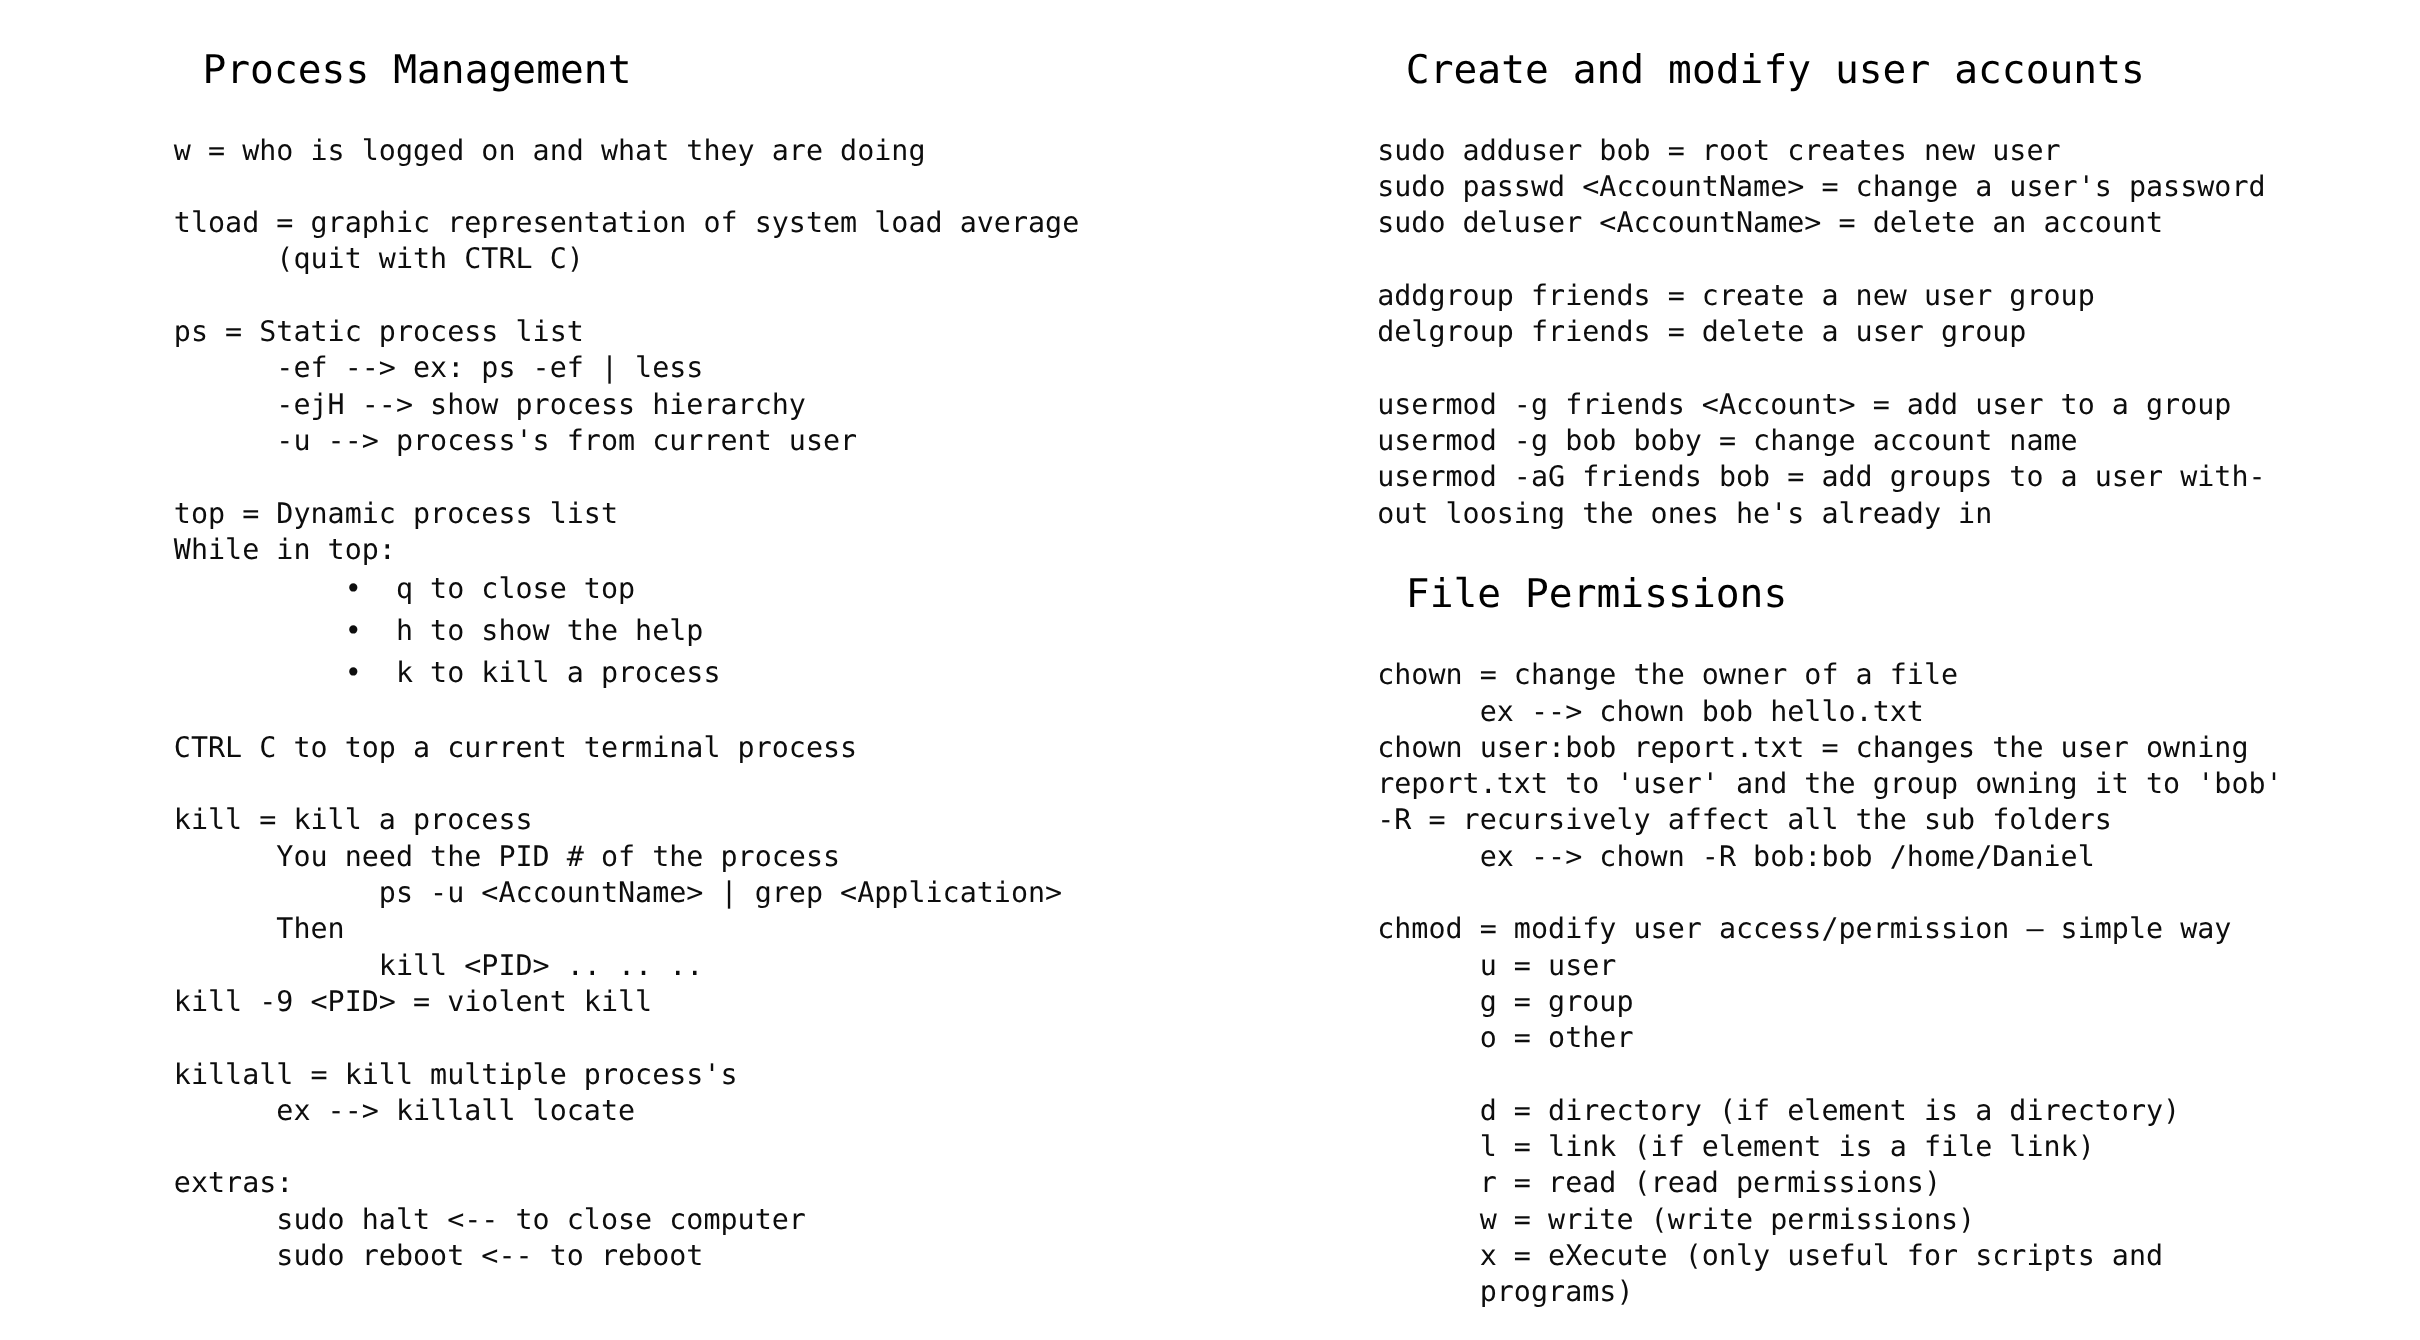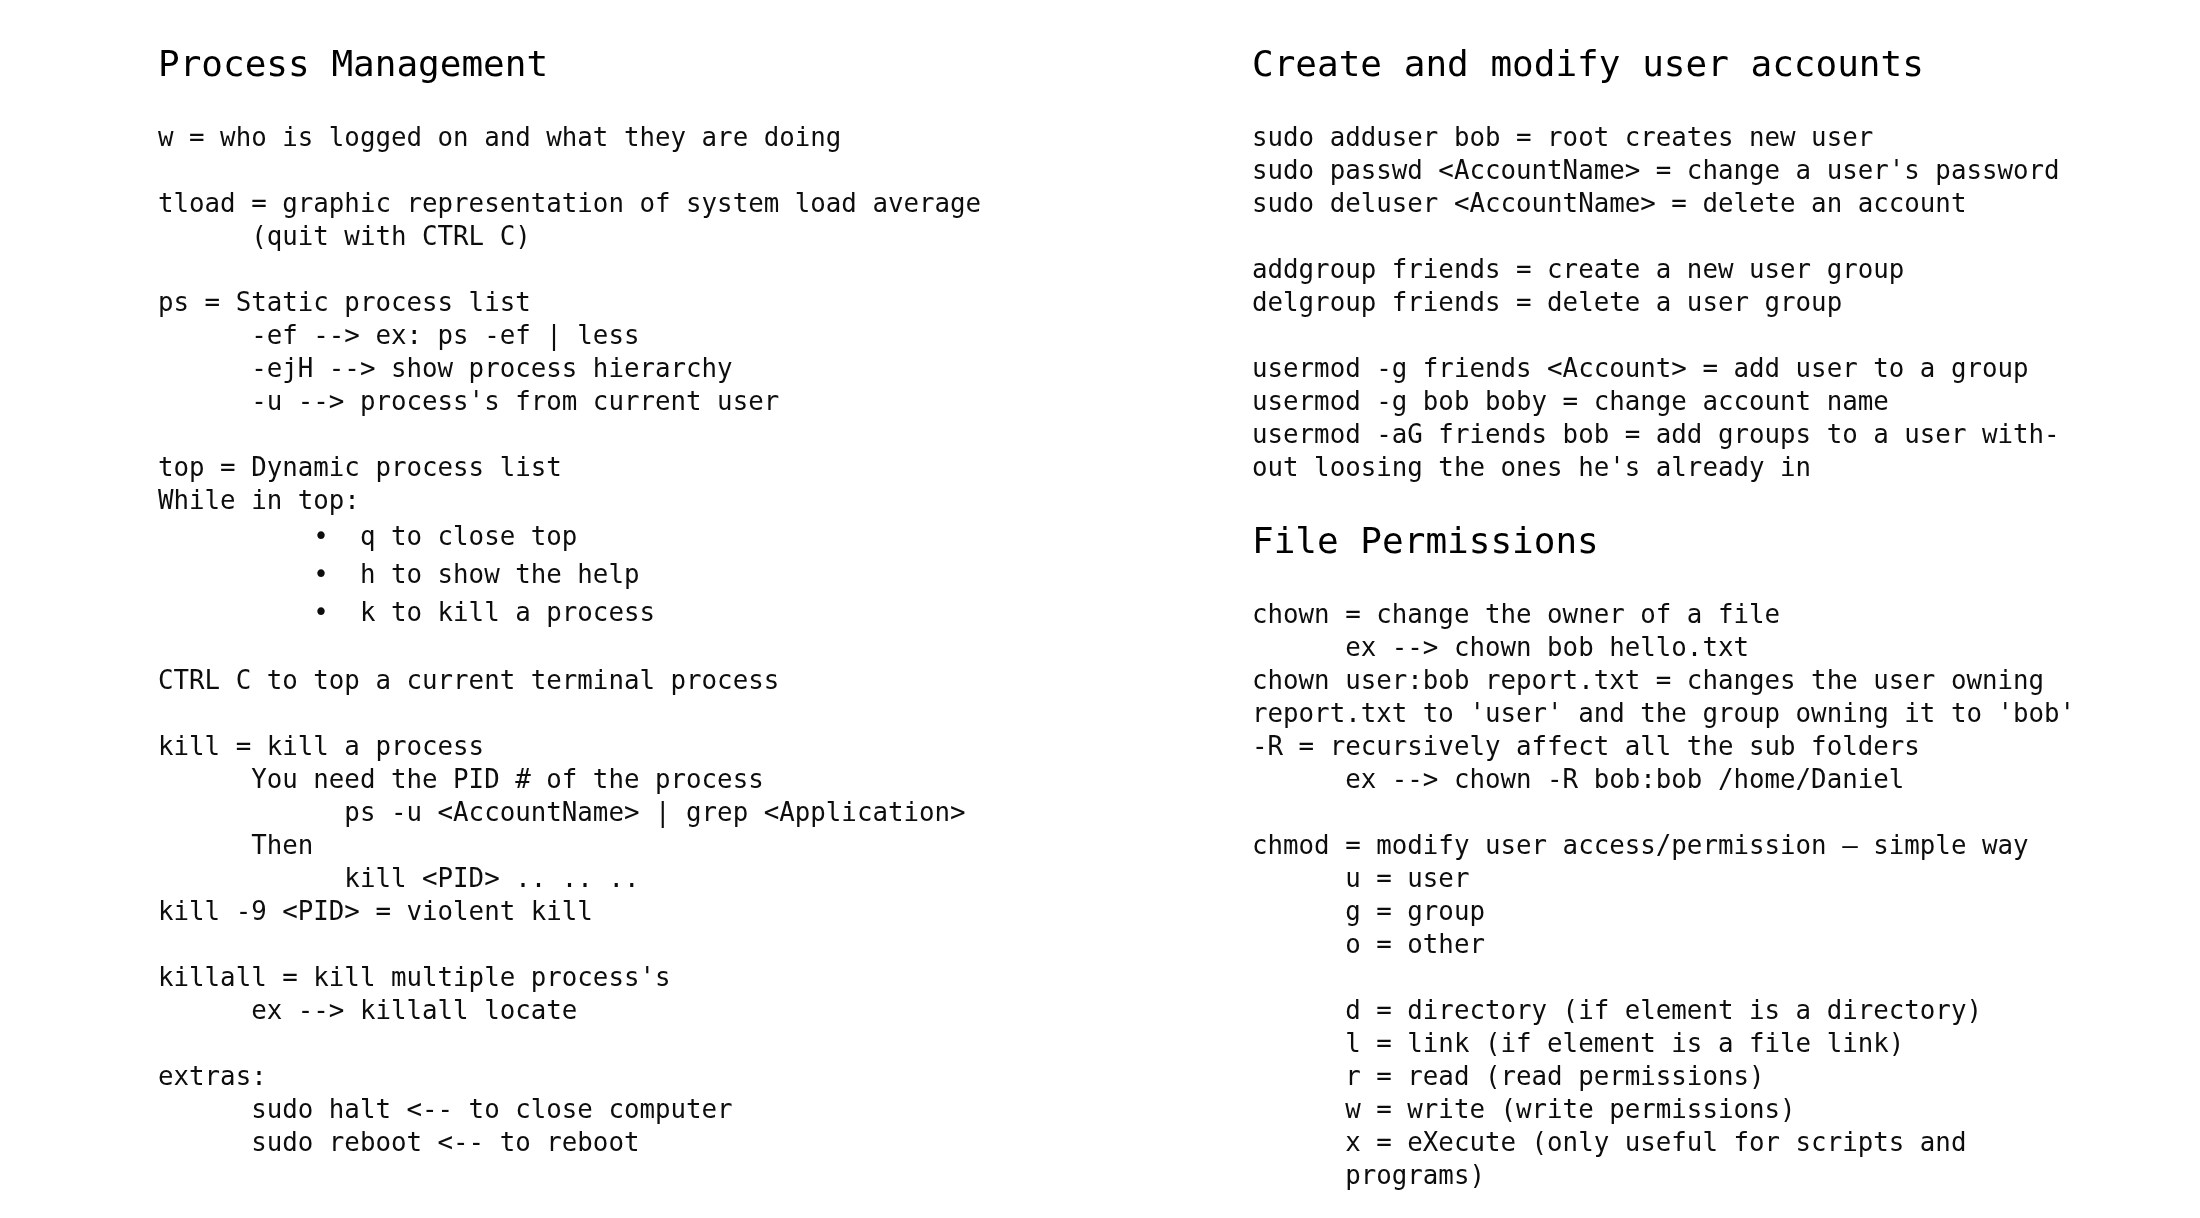--- a/index.html
+++ b/index.html
@@ -28,20 +28,21 @@
   }
   .block-bullet {
     height: 38px;
     line-height: 38px;
   }
   .block-heading {
     height: 48px;
     line-height: 48px;
     font-size: 36px;
     color: #000000;
+    margin-left: 26px;
   }
 </style>
 </head>
 <body style="background: rgb(255, 255, 255);">
 
 <div class="page">
   <div class="column" style="left: 158px;"><div class="block-heading" style="color: rgb(0, 0, 0);">Process Management</div><div class="block-blank" style="color: rgb(13, 13, 13);">&nbsp;</div><div class="block-line" style="color: rgb(13, 13, 13);">w = who is logged on and what they are doing</div><div class="block-blank" style="color: rgb(13, 13, 13);">&nbsp;</div><div class="block-line" style="color: rgb(13, 13, 13);">tload = graphic representation of system load average</div><div class="block-line" style="color: rgb(13, 13, 13);">      (quit with CTRL C)</div><div class="block-blank" style="color: rgb(13, 13, 13);">&nbsp;</div><div class="block-line" style="color: rgb(13, 13, 13);">ps = Static process list</div><div class="block-line" style="color: rgb(13, 13, 13);">      -ef --&gt; ex: ps -ef | less</div><div class="block-line" style="color: rgb(13, 13, 13);">      -ejH --&gt; show process hierarchy</div><div class="block-line" style="color: rgb(13, 13, 13);">      -u --&gt; process's from current user</div><div class="block-blank" style="color: rgb(13, 13, 13);">&nbsp;</div><div class="block-line" style="color: rgb(13, 13, 13);">top = Dynamic process list</div><div class="block-line" style="color: rgb(13, 13, 13);">While in top:</div><div class="block-bullet" style="color: rgb(13, 13, 13);">          •  q to close top</div><div class="block-bullet" style="color: rgb(13, 13, 13);">          •  h to show the help</div><div class="block-bullet" style="color: rgb(13, 13, 13);">          •  k to kill a process</div><div class="block-blank" style="color: rgb(13, 13, 13);">&nbsp;</div><div class="block-line" style="color: rgb(13, 13, 13);">CTRL C to top a current terminal process</div><div class="block-blank" style="color: rgb(13, 13, 13);">&nbsp;</div><div class="block-line" style="color: rgb(13, 13, 13);">kill = kill a process</div><div class="block-line" style="color: rgb(13, 13, 13);">      You need the PID # of the process</div><div class="block-line" style="color: rgb(13, 13, 13);">            ps -u &lt;AccountName&gt; | grep &lt;Application&gt;</div><div class="block-line" style="color: rgb(13, 13, 13);">      Then</div><div class="block-line" style="color: rgb(13, 13, 13);">            kill &lt;PID&gt; .. .. ..</div><div class="block-line" style="color: rgb(13, 13, 13);">kill -9 &lt;PID&gt; = violent kill</div><div class="block-blank" style="color: rgb(13, 13, 13);">&nbsp;</div><div class="block-line" style="color: rgb(13, 13, 13);">killall = kill multiple process's</div><div class="block-line" style="color: rgb(13, 13, 13);">      ex --&gt; killall locate</div><div class="block-blank" style="color: rgb(13, 13, 13);">&nbsp;</div><div class="block-line" style="color: rgb(13, 13, 13);">extras:</div><div class="block-line" style="color: rgb(13, 13, 13);">      sudo halt &lt;-- to close computer</div><div class="block-line" style="color: rgb(13, 13, 13);">      sudo reboot &lt;-- to reboot</div></div>
   <div class="column" style="left: 1252px;"><div class="block-heading" style="color: rgb(0, 0, 0);">Create and modify user accounts</div><div class="block-blank" style="color: rgb(13, 13, 13);">&nbsp;</div><div class="block-line" style="color: rgb(13, 13, 13);">sudo adduser bob = root creates new user</div><div class="block-line" style="color: rgb(13, 13, 13);">sudo passwd &lt;AccountName&gt; = change a user's password</div><div class="block-line" style="color: rgb(13, 13, 13);">sudo deluser &lt;AccountName&gt; = delete an account</div><div class="block-blank" style="color: rgb(13, 13, 13);">&nbsp;</div><div class="block-line" style="color: rgb(13, 13, 13);">addgroup friends = create a new user group</div><div class="block-line" style="color: rgb(13, 13, 13);">delgroup friends = delete a user group</div><div class="block-blank" style="color: rgb(13, 13, 13);">&nbsp;</div><div class="block-line" style="color: rgb(13, 13, 13);">usermod -g friends &lt;Account&gt; = add user to a group</div><div class="block-line" style="color: rgb(13, 13, 13);">usermod -g bob boby = change account name</div><div class="block-line" style="color: rgb(13, 13, 13);">usermod -aG friends bob = add groups to a user with-</div><div class="block-line" style="color: rgb(13, 13, 13);">out loosing the ones he's already in</div><div class="block-blank" style="color: rgb(13, 13, 13);">&nbsp;</div><div class="block-heading" style="color: rgb(0, 0, 0);">File Permissions</div><div class="block-blank" style="color: rgb(13, 13, 13);">&nbsp;</div><div class="block-line" style="color: rgb(13, 13, 13);">chown = change the owner of a file</div><div class="block-line" style="color: rgb(13, 13, 13);">      ex --&gt; chown bob hello.txt</div><div class="block-line" style="color: rgb(13, 13, 13);">chown user:bob report.txt = changes the user owning</div><div class="block-line" style="color: rgb(13, 13, 13);">report.txt to 'user' and the group owning it to 'bob'</div><div class="block-line" style="color: rgb(13, 13, 13);">-R = recursively affect all the sub folders</div><div class="block-line" style="color: rgb(13, 13, 13);">      ex --&gt; chown -R bob:bob /home/Daniel</div><div class="block-blank" style="color: rgb(13, 13, 13);">&nbsp;</div><div class="block-line" style="color: rgb(13, 13, 13);">chmod = modify user access/permission – simple way</div><div class="block-line" style="color: rgb(13, 13, 13);">      u = user</div><div class="block-line" style="color: rgb(13, 13, 13);">      g = group</div><div class="block-line" style="color: rgb(13, 13, 13);">      o = other</div><div class="block-blank" style="color: rgb(13, 13, 13);">&nbsp;</div><div class="block-line" style="color: rgb(13, 13, 13);">      d = directory (if element is a directory)</div><div class="block-line" style="color: rgb(13, 13, 13);">      l = link (if element is a file link)</div><div class="block-line" style="color: rgb(13, 13, 13);">      r = read (read permissions)</div><div class="block-line" style="color: rgb(13, 13, 13);">      w = write (write permissions)</div><div class="block-line" style="color: rgb(13, 13, 13);">      x = eXecute (only useful for scripts and</div><div class="block-line" style="color: rgb(13, 13, 13);">      programs)</div></div>
 </div>
 

